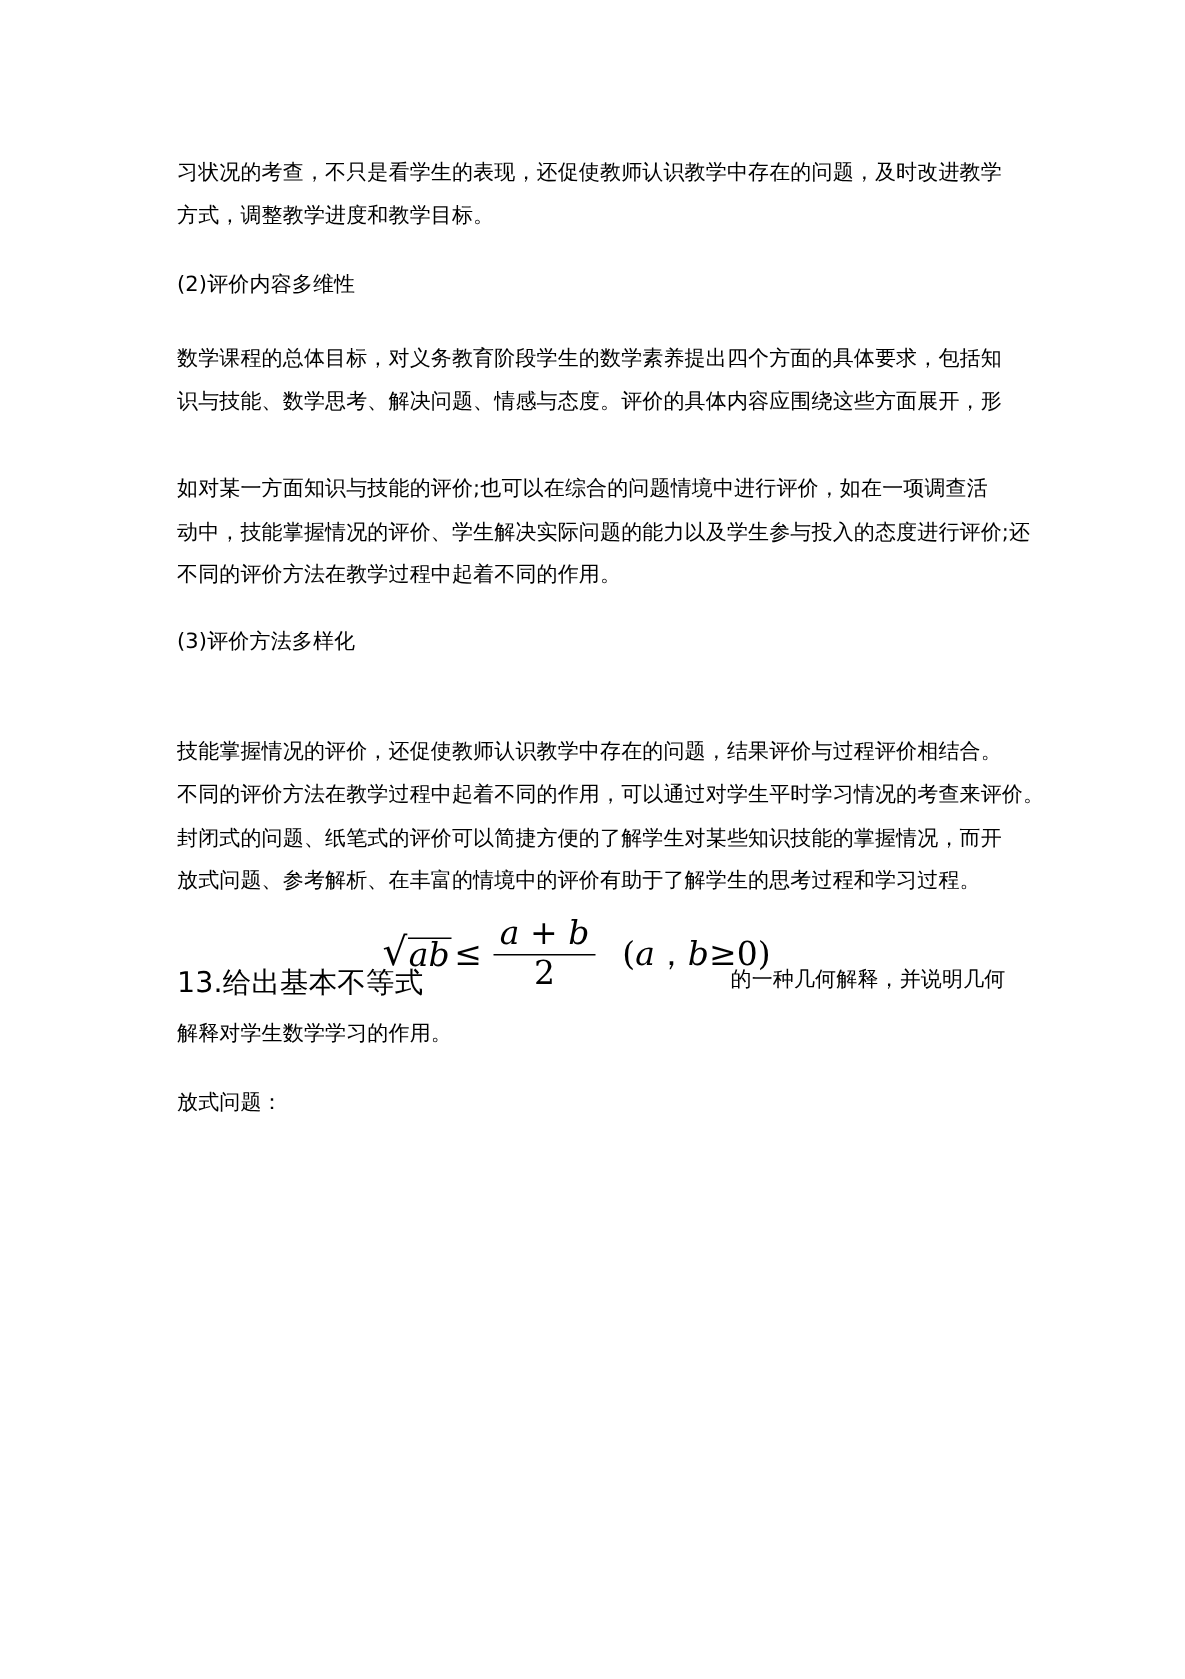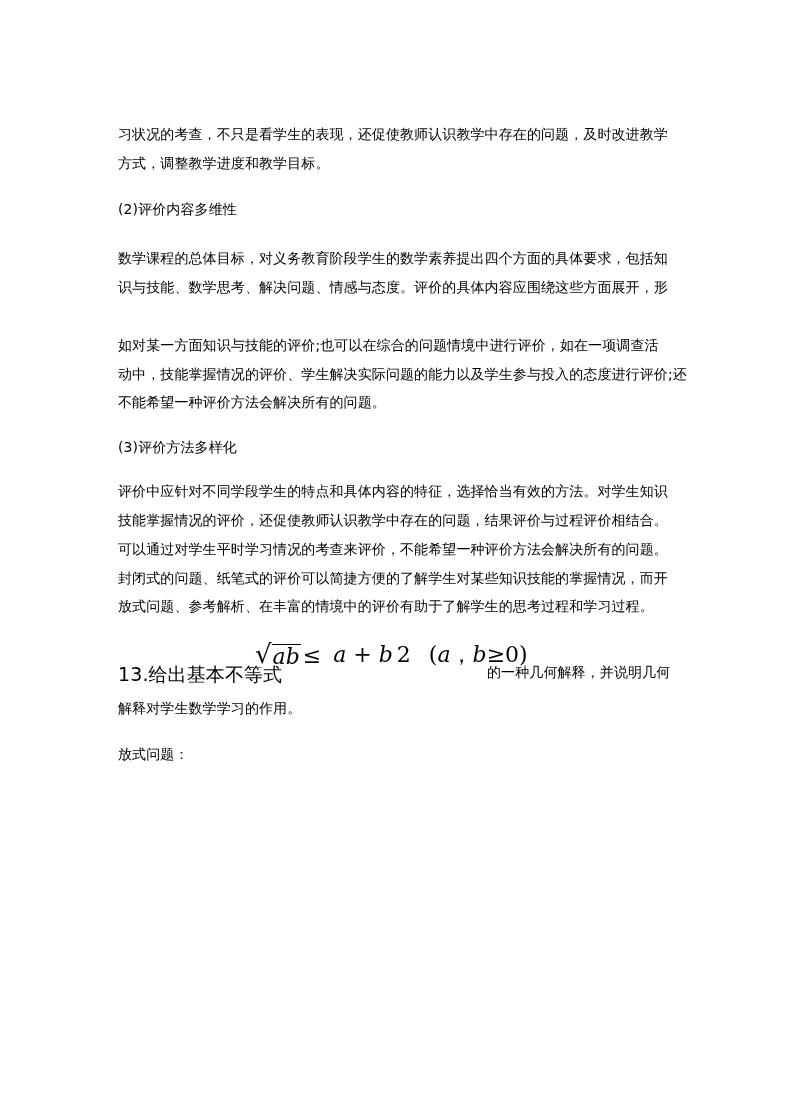--- a/index.html
+++ b/index.html
@@ -1,24 +1,24 @@
 <!DOCTYPE html>
 <html><head>
 <meta charset="utf-8">
 <style>
   html, body { margin: 0; padding: 0; background: #ffffff; }
   body { width: 790px; height: 1119px; position: relative; overflow: hidden;
          font-family: "DejaVu Sans", "Liberation Sans", sans-serif; color: #000; }
-  .page { position: absolute; left: 0; top: 0; width: 790px; height: 1101px; margin-top: 19px; }
+  .page { position: absolute; left: 0; top: 0; width: 790px; height: 1101px; }
   .line { position: absolute; left: 118px; font-size: 14px; line-height: 18px; white-space: nowrap; letter-spacing: 0.1px; }
   .math { position: absolute; left: 255px; top: 606px; height: 60px; font-family: "DejaVu Serif", "Liberation Serif", serif; font-size: 22px; display: flex; align-items: center; white-space: nowrap; }
   .sqrt { display: inline-flex; align-items: flex-start; }
   .sqrt .rad { font-size: 26px; line-height: 26px; }
   .sqrt .radicand { border-top: 1.3px solid #000; font-style: italic; padding: 0 1px; line-height: 24px; margin-top: 3px; }
-  .frac { display: inline-flex; flex-direction: row; align-items: center; margin: 0 6px; }
+  .frac { display: inline-flex; flex-direction: column; align-items: center; margin: 0 6px; }
   .frac .num { font-style: italic; line-height: 26px; padding: 0 4px; }
   .frac .bar { width: 100%; border-top: 1.3px solid #000; }
   .frac .den { line-height: 26px; }
   .rel { margin: 0 2px; }
   .cond { margin-left: 12px; }
   .cond i { font-style: italic; }
 </style>
 </head>
 <body>
 
@@ -26,27 +26,26 @@
 
   <div class="line" style="top:106px">习状况的考查，不只是看学生的表现，还促使教师认识教学中存在的问题，及时改进教学</div>
   <div class="line" style="top:135px">方式，调整教学进度和教学目标。</div>
 
   <div class="line" style="top:181px">(2)评价内容多维性</div>
 
   <div class="line" style="top:230px">数学课程的总体目标，对义务教育阶段学生的数学素养提出四个方面的具体要求，包括知</div>
   <div class="line" style="top:259px">识与技能、数学思考、解决问题、情感与态度。评价的具体内容应围绕这些方面展开，形</div>
   <div class="line" style="top:317px">如对某一方面知识与技能的评价;也可以在综合的问题情境中进行评价，如在一项调查活</div>
   <div class="line" style="top:346px">动中，技能掌握情况的评价、学生解决实际问题的能力以及学生参与投入的态度进行评价;还</div>
-  <div class="line" style="top:374px">不能希望一种评价方法会解决所有的问题。</div>
+  <div class="line" style="top:374px">不同的评价方法在教学过程中起着不同的作用。</div>
 
   <div class="line" style="top:419px">(3)评价方法多样化</div>
 
-  <div class="line" style="top:463px">评价中应针对不同学段学生的特点和具体内容的特征，选择恰当有效的方法。对学生知识</div>
   <div class="line" style="top:492px">技能掌握情况的评价，还促使教师认识教学中存在的问题，结果评价与过程评价相结合。</div>
-  <div class="line" style="top:521px">可以通过对学生平时学习情况的考查来评价，不能希望一种评价方法会解决所有的问题。</div>
+  <div class="line" style="top:521px">不同的评价方法在教学过程中起着不同的作用，可以通过对学生平时学习情况的考查来评价。</div>
   <div class="line" style="top:550px">封闭式的问题、纸笔式的评价可以简捷方便的了解学生对某些知识技能的掌握情况，而开</div>
   <div class="line" style="top:578px">放式问题、参考解析、在丰富的情境中的评价有助于了解学生的思考过程和学习过程。</div>
 
   <div class="line" style="top:646px; font-size:19px;">13.给出基本不等式</div>
 
   <div class="math">
     <span class="sqrt">
       <span class="rad">√</span>
       <span class="radicand">ab</span>
     </span>

